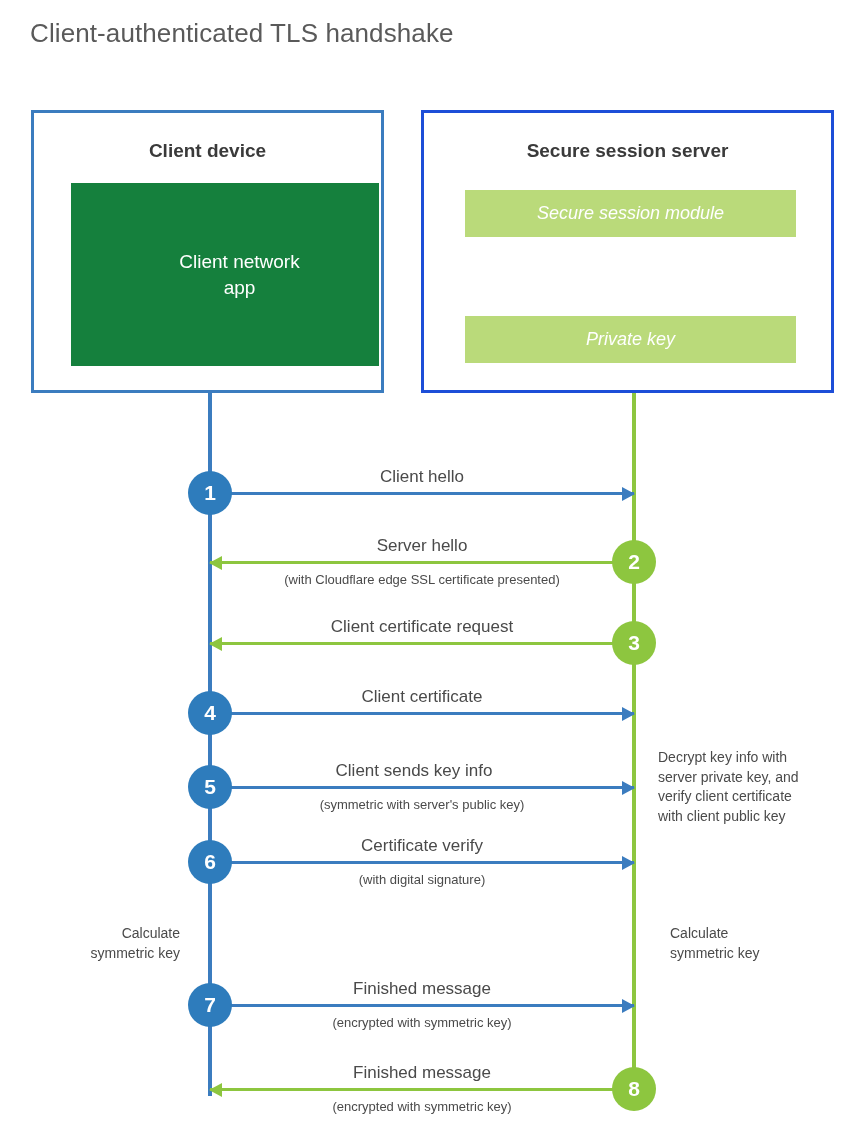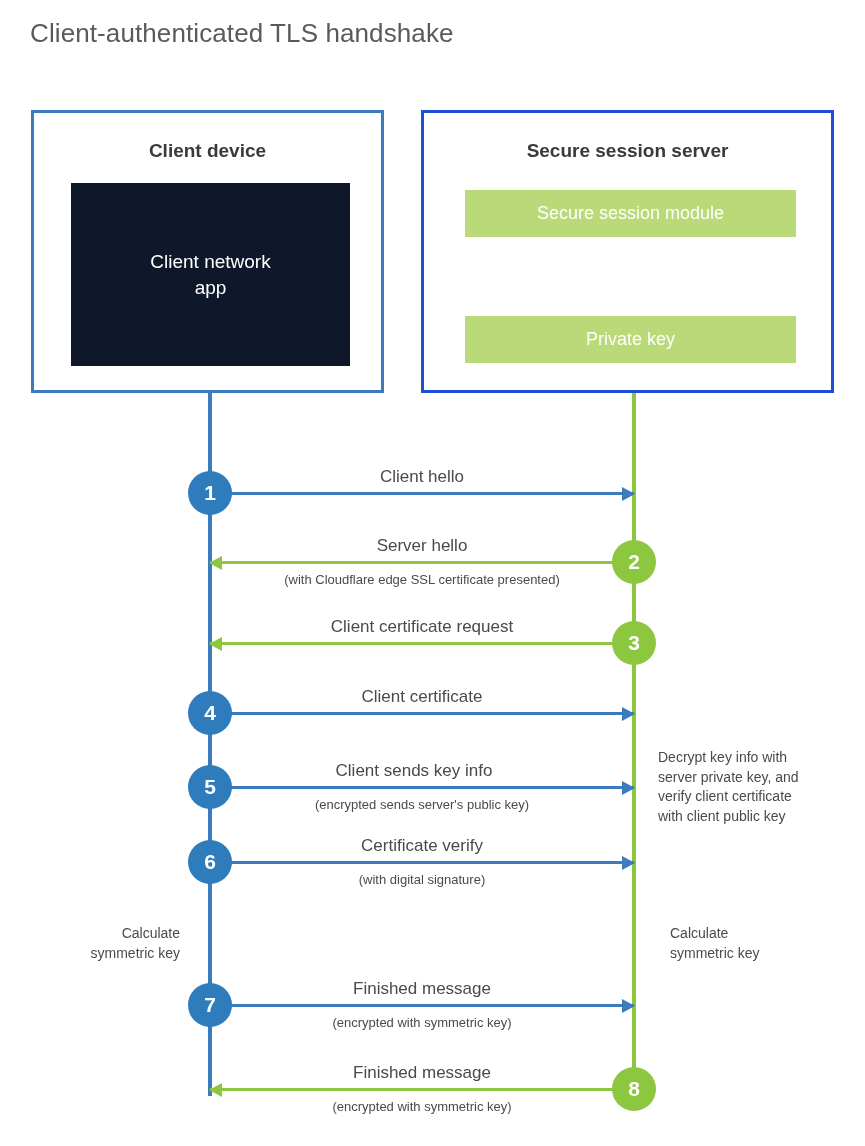--- a/index.html
+++ b/index.html
@@ -65,43 +65,45 @@
     font-weight: bold;
     color: #3a3a3a;
   }
 
   .client-app-block {
     position: absolute;
     left: 37px;
     top: 70px;
     width: 279px;
     height: 183px;
-    background: #0f172a;
+    background: #15803d;
     color: #ffffff;
     font-size: 19px;
     display: flex;
     align-items: center;
     justify-content: center;
     text-align: center;
     line-height: 1.35;
     white-space: pre-line;
+    padding-left: 29px;
   }
 
   .server-bar {
     position: absolute;
     left: 41px;
     width: 331px;
     height: 47px;
     background: #bada7a;
     color: #ffffff;
     font-size: 18px;
     display: flex;
     align-items: center;
     justify-content: center;
     text-align: center;
+    font-style: italic;
   }
   .server-bar.b0 { top: 77px; }
   .server-bar.b1 { top: 140px; }
   .server-bar.b2 { top: 203px; }
 
   
   .lifeline {
     position: absolute;
     width: 4px;
   }
@@ -234,21 +236,21 @@
   <div class="msg-label" style="left:210px; top:687px; width:424px;">Client certificate</div>
   <div class="arrow blue to-right" style="left:210px; top:712px; width:424px;">
       <span class="head"></span>
     </div>
   <div class="step-circle blue" style="left:188px; top:691px;">4</div>
 
   <div class="msg-label" style="left:202px; top:761px; width:424px;">Client sends key info</div>
   <div class="arrow blue to-right" style="left:210px; top:786px; width:424px;">
       <span class="head"></span>
     </div>
-  <div class="msg-sub" style="left:210px; top:797px; width:424px;">(encrypted sends server's public key)</div>
+  <div class="msg-sub" style="left:210px; top:797px; width:424px;">(symmetric with server's public key)</div>
   <div class="step-circle blue" style="left:188px; top:765px;">5</div>
 
   <div class="msg-label" style="left:210px; top:836px; width:424px;">Certificate verify</div>
   <div class="arrow blue to-right" style="left:210px; top:861px; width:424px;">
       <span class="head"></span>
     </div>
   <div class="msg-sub" style="left:210px; top:872px; width:424px;text-align:center;">(with digital signature)</div>
   <div class="step-circle blue" style="left:188px; top:840px;">6</div>
 
   <div class="side-note left-align" style="left:658px; top:748px; width:200px;">Decrypt key info with

